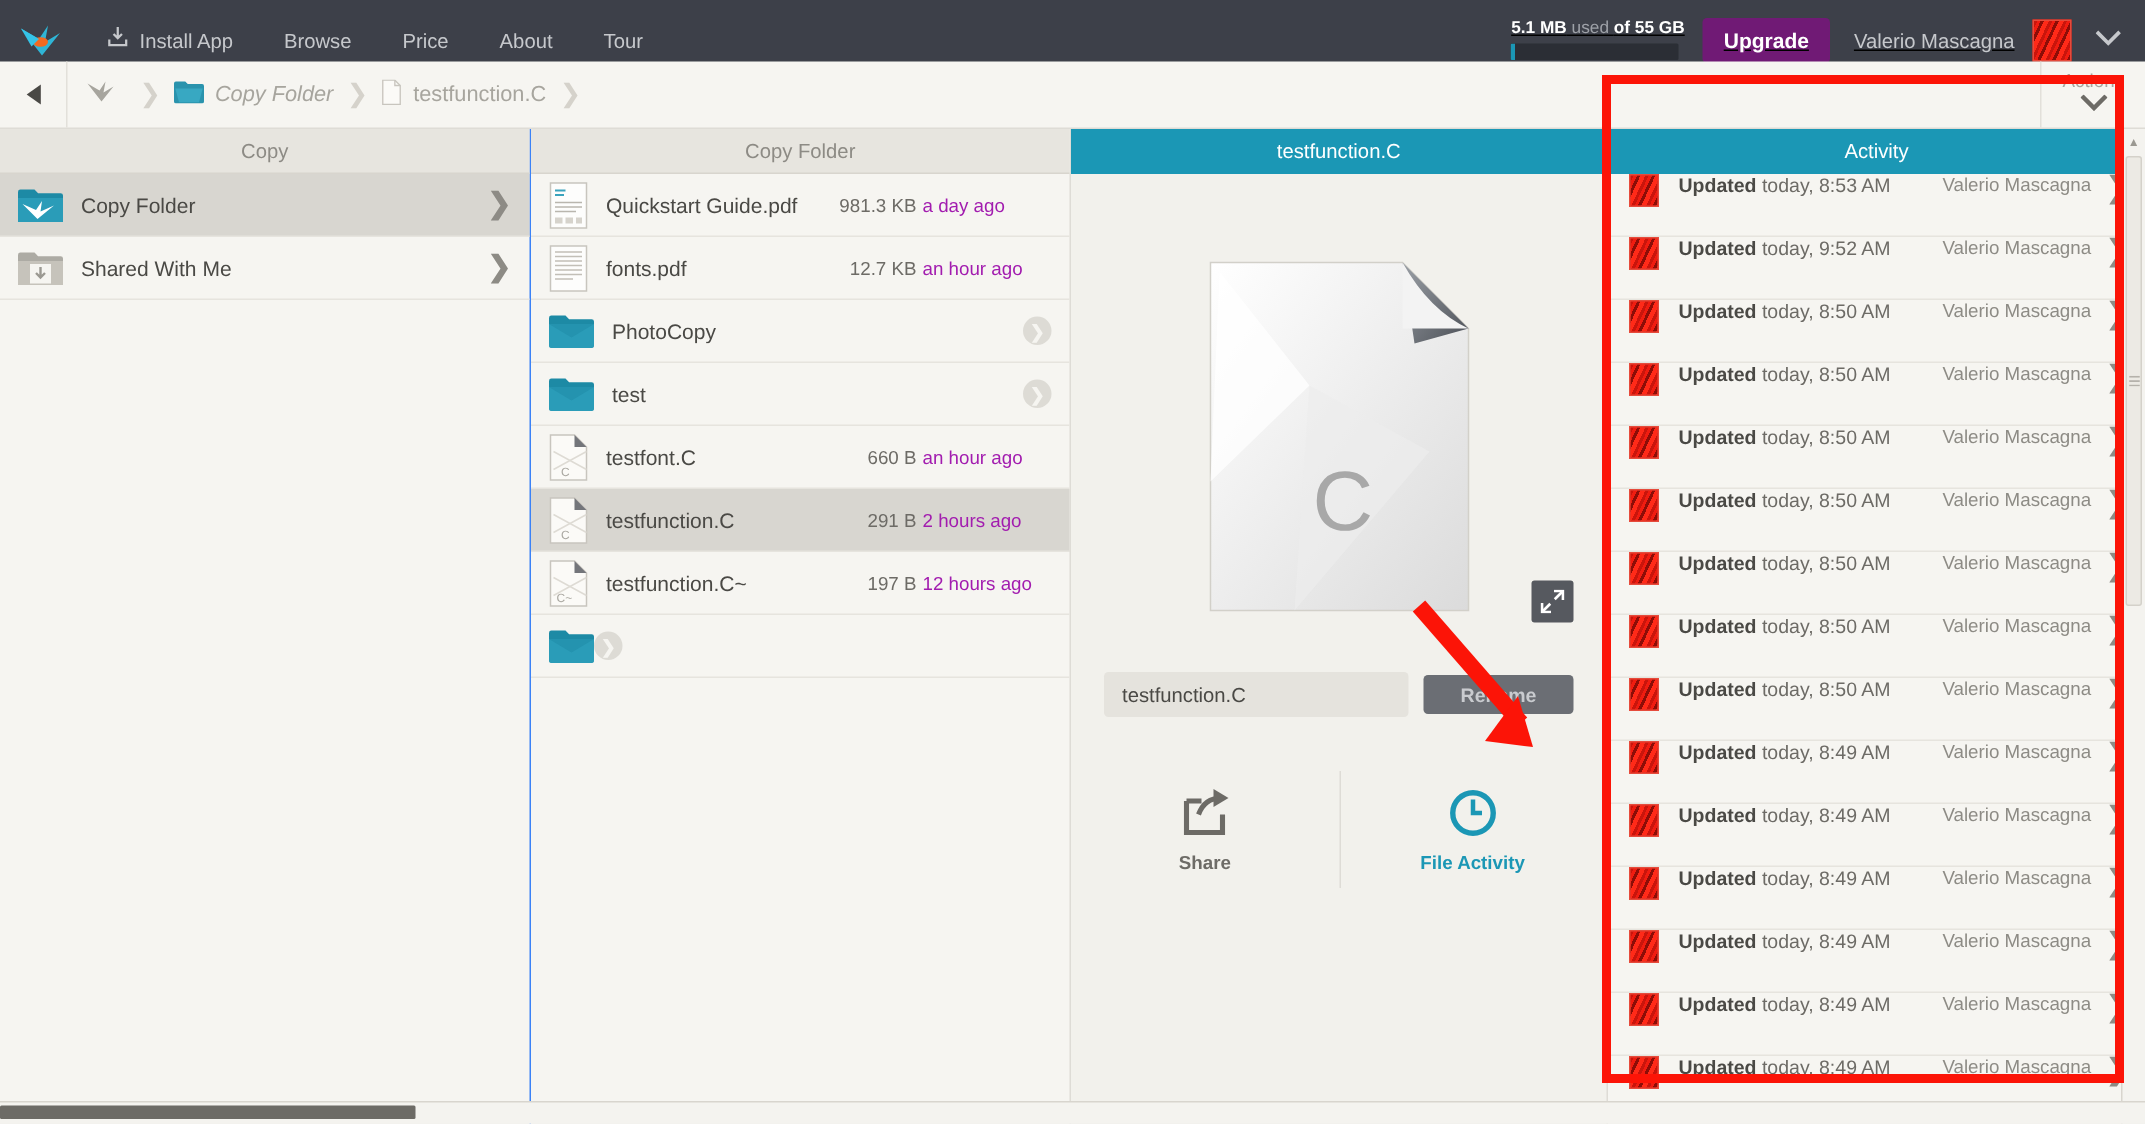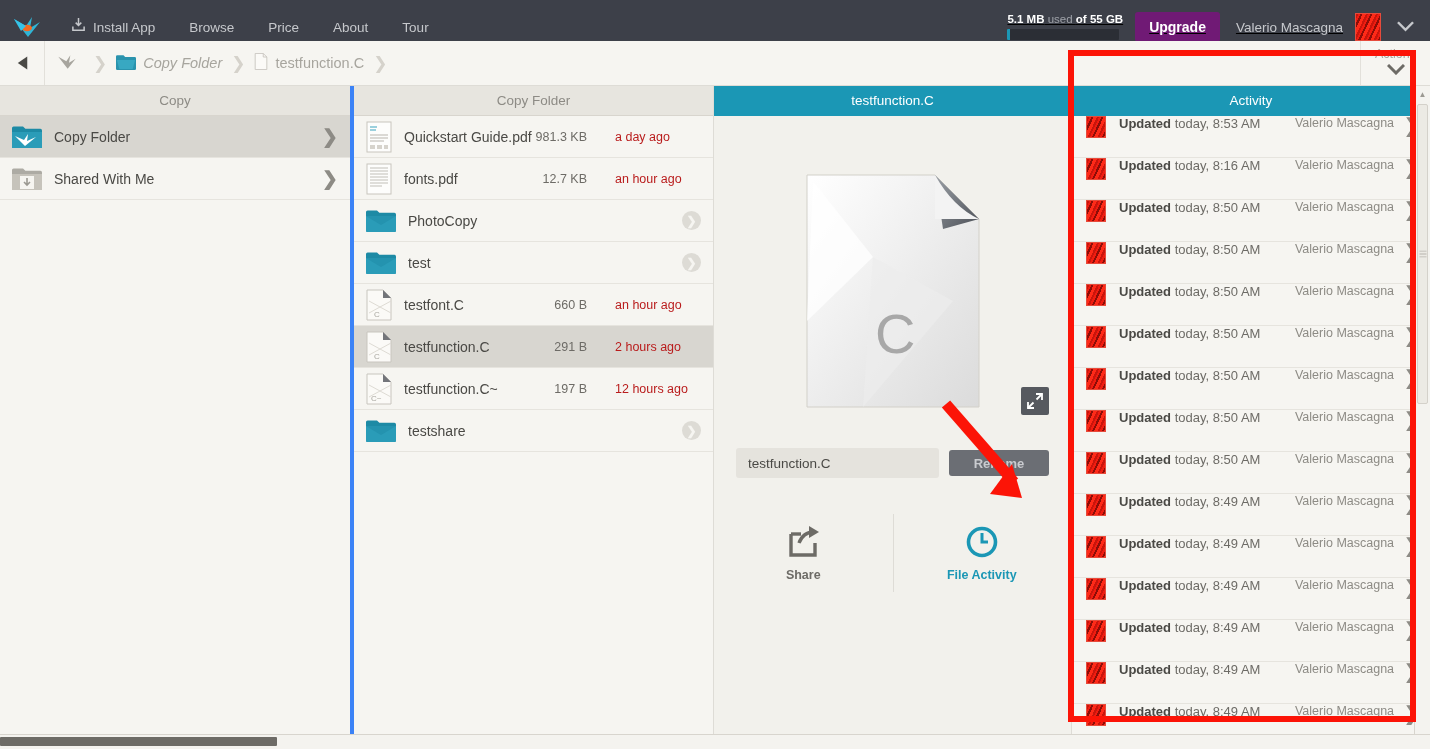--- a/index.html
+++ b/index.html
@@ -111,40 +111,40 @@
     height: 30px; line-height: 30px;
     text-align: center; font-size: 13.5px;
     color: #8d8b85; background: #e7e5df;
     border-bottom: 1px solid #d8d5ce;
   }
   .col-head.teal {
     background: #1b97b5; color: #ffffff;
     border-bottom: none; font-weight: normal;
   }
 
-  .col-sidebar { width: 354px; background: #f6f5f1; border-right: 4px solid #3b82f6; }
+  .col-sidebar { width: 354px; background: #f6f5f1; border-right: 1px solid #3b82f6; }
   .col-files   { width: 360px; background: #f6f5f1; border-right: 1px solid #dedcd6; }
   .col-preview { width: 358px; background: #f2f1ec; border-right: 1px solid #dedcd6; }
   .col-activity{ width: 358px; background: #f6f5f1; }
 
   
   .row {
     display: flex; align-items: center;
     height: 42px; padding: 0 12px;
     border-bottom: 1px solid #e6e4de;
     cursor: pointer; position: relative;
   }
   .row.selected { background: #d8d6d0; }
   .row-label {
     font-size: 14px; color: #4a4945;
     margin-left: 12px; flex: 1;
     white-space: nowrap; overflow: hidden; text-overflow: ellipsis;
   }
-  .row-size { font-size: 12.5px; color: #6d6b66; margin-right: 28px; white-space: nowrap; }
-  .row-time { font-size: 12.5px; color: #b91c1c; white-space: nowrap; min-width: 86px; }
+  .row-size { font-size: 12.5px; color: #6d6b66; margin-right: 4px; white-space: nowrap; }
+  .row-time { font-size: 12.5px; color: #a21caf; white-space: nowrap; min-width: 86px; }
   .chev-dark { color: #8d8b85; font-size: 19px; font-weight: bold; line-height: 1; }
   .chev-circle {
     width: 19px; height: 19px; border-radius: 50%;
     background: #dddbd5; color: #f6f5f1;
     display: flex; align-items: center; justify-content: center;
     font-size: 12px; font-weight: bold;
   }
 
   .sidebar-row { height: 42px; }
 
@@ -510,21 +510,20 @@
       </div>
 
       <div class="row">
         <span class="folder-ico">
           <svg width="30" height="23" viewBox="0 0 30 23">
             <path d="M0 3 a1.6 1.6 0 0 1 1.6-1.6 H11 l2.4 2.4 H28.4 A1.6 1.6 0 0 1 30 5.4 V21.4 A1.6 1.6 0 0 1 28.4 23 H1.6 A1.6 1.6 0 0 1 0 21.4 Z" fill="#1d8aa5"></path>
             <path d="M0 7 H30 V21.4 A1.6 1.6 0 0 1 28.4 23 H1.6 A1.6 1.6 0 0 1 0 21.4 Z" fill="#2a9cb8"></path>
             <path d="M0 7 L15 16 L30 7" fill="#1d8aa5" opacity=".5"></path>
           </svg>
         </span>
-        <span class="row-label">testshare</span>
         <span class="chev-circle">❯</span>
       </div>
     </div>
 
     <div class="col col-preview">
       <div class="col-head teal">testfunction.C</div>
 
       <div class="preview-body">
         <div class="doc-big">
           <svg width="180" height="240" viewBox="0 0 180 240">
@@ -588,21 +587,21 @@
       <div class="col-head teal">Activity</div>
       <div class="activity-scroll" id="activity-list">
           <div class="act-row">
             <div class="act-avatar"></div>
             <div class="act-text"><b>Updated</b> <span>today, 8:53 AM</span></div>
             <span class="act-user">Valerio Mascagna</span>
             <span class="chev-dark">❯</span>
           </div>
           <div class="act-row">
             <div class="act-avatar"></div>
-            <div class="act-text"><b>Updated</b> <span>today, 8:16 AM</span></div>
+            <div class="act-text"><b>Updated</b> <span>today, 9:52 AM</span></div>
             <span class="act-user">Valerio Mascagna</span>
             <span class="chev-dark">❯</span>
           </div>
           <div class="act-row">
             <div class="act-avatar"></div>
             <div class="act-text"><b>Updated</b> <span>today, 8:50 AM</span></div>
             <span class="act-user">Valerio Mascagna</span>
             <span class="chev-dark">❯</span>
           </div>
           <div class="act-row">

